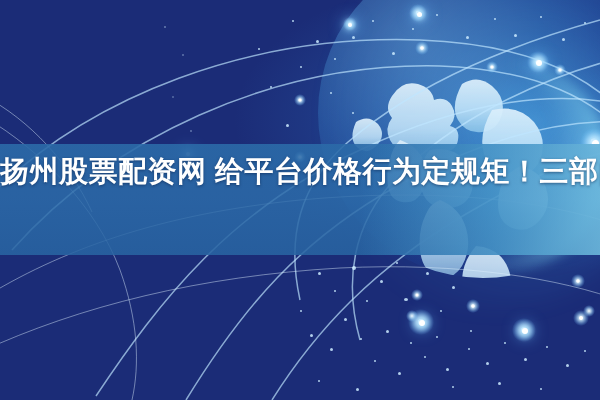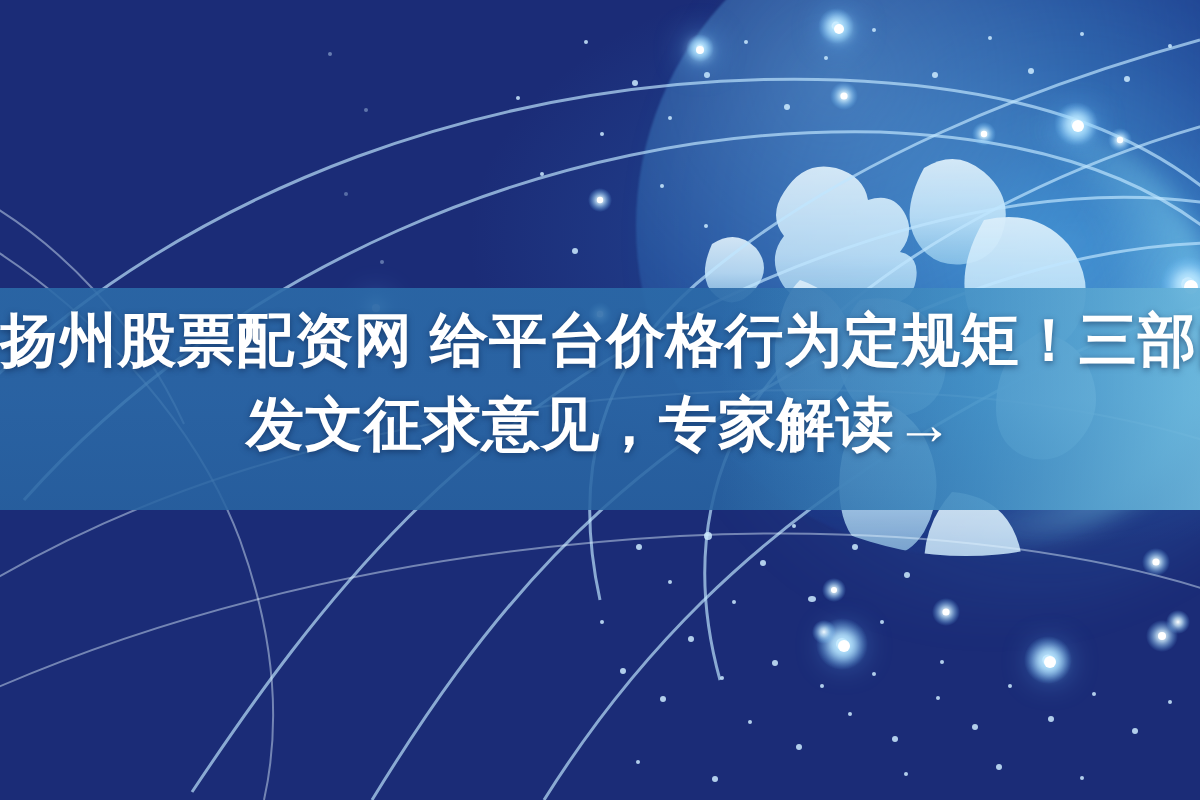--- a/index.html
+++ b/index.html
@@ -287,16 +287,15 @@
     <span class="star" style="left:522px;top:328px;width:6px;height:6px;"></span>
     <span class="star" style="left:592px;top:140px;width:7px;height:7px;"></span>
     <span class="star" style="left:186px;top:152px;width:4px;height:4px;opacity:.55"></span>
   </div>
 
   <div class="band"></div>
   <div class="band-right"></div>
 
   <div class="headline">
     <span class="l1">扬州股票配资网 给平台价格行为定规矩！三部门</span>
-    <span class="l2">发文征求意见，专家解读→</span>
   </div>
 
 </div>
 
 </body></html>

